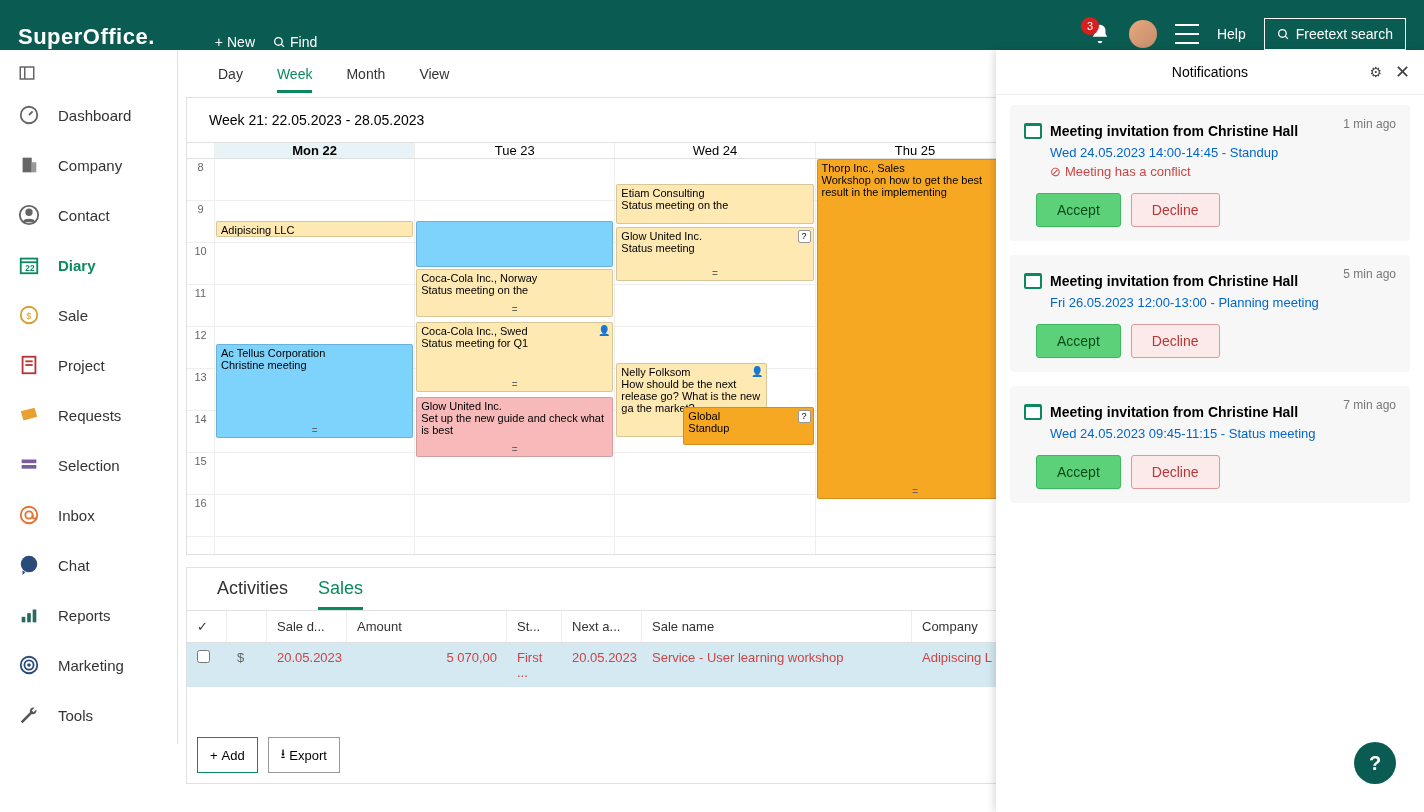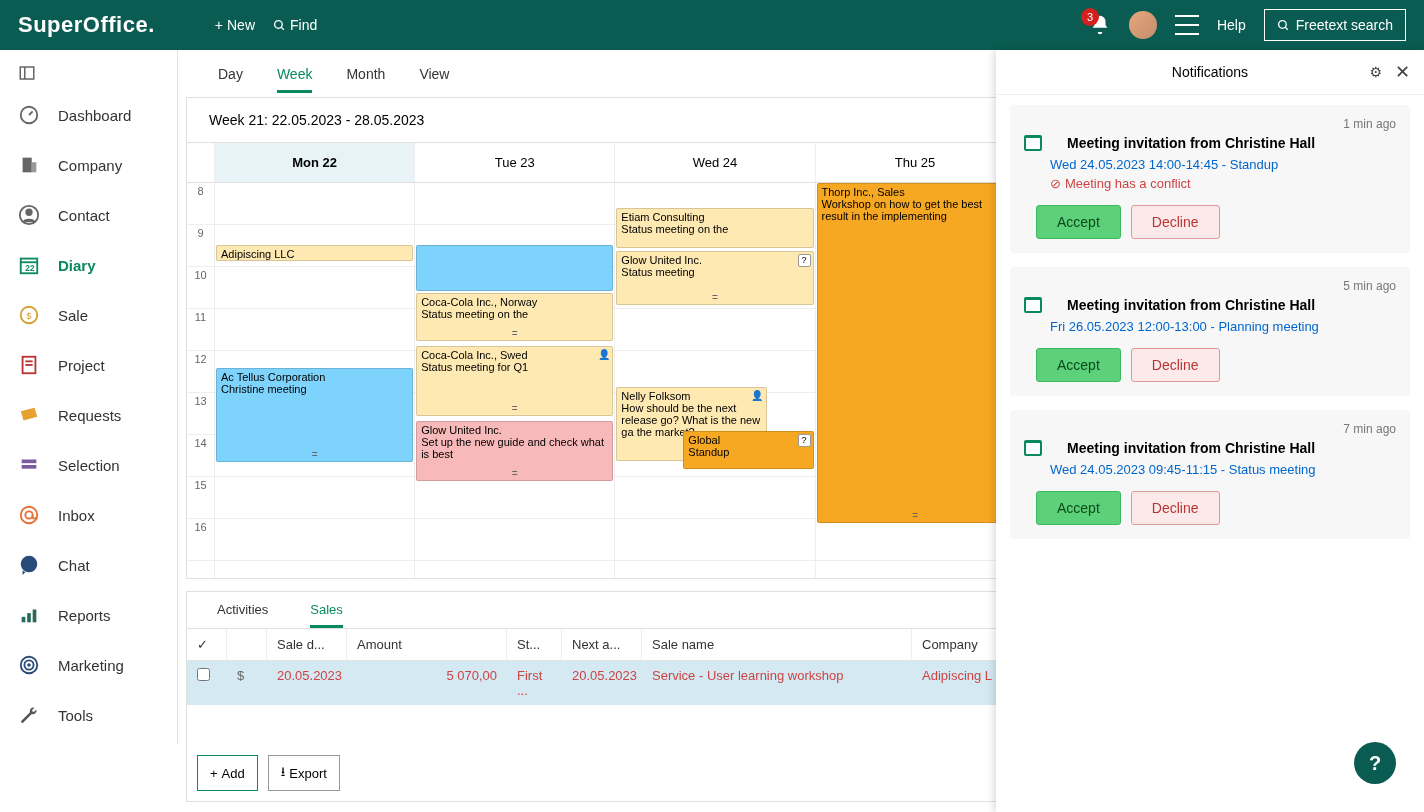--- a/index.html
+++ b/index.html
@@ -1,19 +1,19 @@
 <!DOCTYPE html>
 <html><head>
 <meta charset="utf-8">
 <style>
 * { margin: 0; padding: 0; box-sizing: border-box; font-family: -apple-system, BlinkMacSystemFont, "Segoe UI", Arial, sans-serif; }
 body { width: 1424px; height: 812px; overflow: hidden; background: #fff; position: relative; }
 
 
-.header { height: 50px; background: #0a5c52; display: flex; align-items: center; padding: 16px 18px; color: #fff; }
+.header { height: 50px; background: #0a5c52; display: flex; align-items: flex-end; padding: 0 18px; color: #fff; }
 .logo { font-size: 22px; font-weight: 600; letter-spacing: 0.5px; }
 .header-actions { display: flex; gap: 18px; margin-left: 60px; align-items: center; font-size: 14px; }
 .header-action { display: flex; align-items: center; gap: 4px; cursor: pointer; }
 .header-right { margin-left: auto; display: flex; align-items: center; gap: 18px; }
 .bell-wrap { position: relative; cursor: pointer; }
 .badge { position: absolute; top: -6px; left: -8px; background: #d62020; border-radius: 50%; width: 18px; height: 18px; font-size: 11px; display: flex; align-items: center; justify-content: center; }
 .avatar { width: 28px; height: 28px; border-radius: 50%; background: linear-gradient(135deg,#e8a87c,#c38d6e); cursor: pointer; }
 .menu-btn { width: 24px; height: 20px; border: 2px solid #fff; border-left: none; border-right: none; background: linear-gradient(#fff,#fff) center/100% 2px no-repeat; cursor: pointer;}
 .help { font-size: 14px; cursor: pointer; }
 .search-box { border: 1px solid #fff; padding: 7px 12px; font-size: 14px; display: flex; align-items: center; gap: 6px; cursor: pointer; }
@@ -27,60 +27,60 @@
 
 
 .main { position: absolute; left: 178px; top: 50px; right: 0; bottom: 0; padding: 8px; overflow: hidden; }
 .tabs { display: flex; gap: 34px; padding: 8px 32px 0; font-size: 14px; color: #333; }
 .tab { padding-bottom: 8px; cursor: pointer; }
 .tab.active { color: #0a8a5c; border-bottom: 3px solid #0a8a5c; }
 .week-label { padding: 14px 22px; font-size: 14px; background: #fff; border: 1px solid #e0e0e0; border-bottom: none; margin-top: 4px; }
 .calendar { border: 1px solid #e0e0e0; background: #fff; }
 .cal-head { display: flex; border-bottom: 1px solid #e0e0e0; }
 .cal-hour-col { width: 27px; }
-.cal-day-col { flex: 1; text-align: center; padding: 12px 0; font-size: 13px; border-left: 1px solid #eee; }
+.cal-day-col { flex: 1; text-align: center; padding: 0 0; font-size: 13px; border-left: 1px solid #eee; }
 .cal-day-col.today { background: #e8f3f8; font-weight: 600; }
 .cal-body { display: flex; height: 395px; position: relative; }
 .hours { width: 27px; }
 .hour { height: 42px; border-bottom: 1px solid #eee; font-size: 11px; text-align: center; padding-top: 2px; color: #666; }
 .days { flex: 1; display: flex; position: relative; }
 .day { flex: 1; border-left: 1px solid #eee; position: relative; }
 .day .slot { height: 42px; border-bottom: 1px solid #eee; }
 .event { position: absolute; left: 1px; right: 1px; border-radius: 2px; padding: 2px 4px; font-size: 11px; overflow: hidden; border: 1px solid rgba(0,0,0,0.15); }
 .event .person-ic { position: absolute; top: 2px; right: 2px; font-size: 10px; }
 .ev-blue { background: #7dd3fc; color: #000; }
 .ev-yel { background: #ffe9b3; color: #000; }
 .ev-or { background: #f7a823; color: #000; }
 .ev-red { background: #f7b9b9; color: #000; }
 .ev-cyan { background: #a6d9ed; color: #000; }
 .qm { position: absolute; top: 2px; right: 2px; width: 13px; height: 13px; background: #fff; border: 1px solid #999; border-radius: 2px; font-size: 9px; text-align: center; line-height: 11px; }
 .handle { position: absolute; bottom: 1px; left: 50%; transform: translateX(-50%); font-size: 10px; color: #666; }
 
 
 .bottom { margin-top: 12px; border: 1px solid #e0e0e0; background: #fff; }
-.btabs { display: flex; gap: 42px; padding: 10px 30px 0; font-size: 13px; }
+.btabs { display: flex; gap: 30px; padding: 10px 30px 0; font-size: 18px; }
 .btab { padding-bottom: 8px; cursor: pointer; color: #333; }
 .btab.active { color: #0a8a5c; border-bottom: 3px solid #0a8a5c; }
 .grid-head { display: flex; border-top: 1px solid #e0e0e0; border-bottom: 1px solid #e0e0e0; font-size: 13px; color: #333; }
 .ghc { padding: 8px 10px; border-right: 1px solid #eee; }
 .grid-row { display: flex; background: #d4e9f2; font-size: 13px; color: #c44; }
 .grc { padding: 7px 10px; }
 .bottom-actions { padding: 10px; display: flex; gap: 10px; margin-top: 40px; }
 .bbtn { border: 1px solid #999; padding: 6px 12px; font-size: 13px; background: #fff; cursor: pointer; display: flex; align-items: center; gap: 4px; }
 .bbtn.sel { border-color: #0a8a5c; }
 
 
 .notif-panel { position: absolute; right: 0; top: 50px; width: 428px; bottom: 0; background: #fff; box-shadow: -2px 0 8px rgba(0,0,0,0.15); z-index: 50; }
 .notif-head { display: flex; align-items: center; justify-content: center; padding: 14px; font-size: 14px; position: relative; border-bottom: 1px solid #eee; }
 .notif-gear { position: absolute; right: 42px; cursor: pointer; color: #444; }
 .notif-close { position: absolute; right: 14px; cursor: pointer; font-size: 18px; color: #444; }
 .notif-body { padding: 10px 14px; overflow-y: auto; }
 .notif-item { background: #f7f7f7; border-radius: 4px; padding: 14px; margin-bottom: 14px; position: relative; }
 .notif-time { position: absolute; top: 12px; right: 14px; font-size: 12px; color: #777; }
-.notif-title { display: flex; align-items: center; gap: 25px; font-size: 14px; font-weight: 600; margin-top: 16px; }
+.notif-title { display: flex; align-items: center; gap: 8px; font-size: 14px; font-weight: 600; margin-top: 4px; }
 .notif-cal-ic { width: 18px; height: 16px; background: #0a8a5c; border-radius: 2px; position: relative; }
 .notif-cal-ic::before { content: ''; position: absolute; top: 3px; left: 2px; right: 2px; bottom: 2px; background: #fff; }
 .notif-sub { color: #0066cc; font-size: 13px; margin: 6px 0 0 26px; }
 .notif-warn { color: #c44; font-size: 13px; margin: 4px 0 0 26px; display: flex; align-items: center; gap: 4px; }
 .notif-actions { margin-top: 14px; display: flex; gap: 10px; padding-left: 12px; }
 .nbtn { padding: 8px 20px; font-size: 14px; border-radius: 3px; cursor: pointer; border: 1px solid; }
 .nbtn.accept { background: #5cd17a; border-color: #3eb85e; color: #0a4a1a; }
 .nbtn.decline { background: #fceaea; border-color: #d99; color: #b33; }
 
 .fab { position: absolute; bottom: 28px; right: 28px; width: 42px; height: 42px; border-radius: 50%; background: #0a5c52; color: #fff; display: flex; align-items: center; justify-content: center; font-size: 20px; font-weight: 600; cursor: pointer; z-index: 60; }

